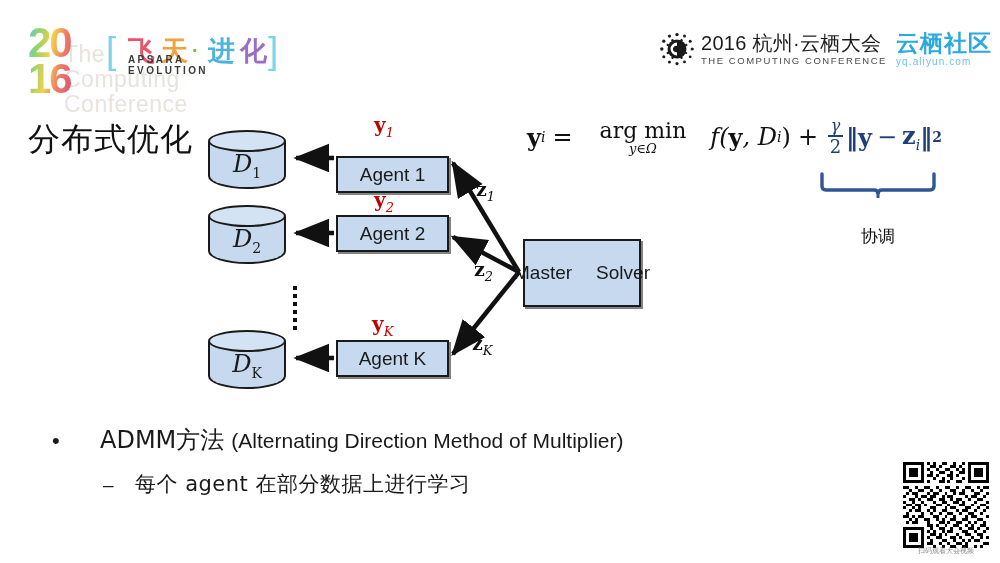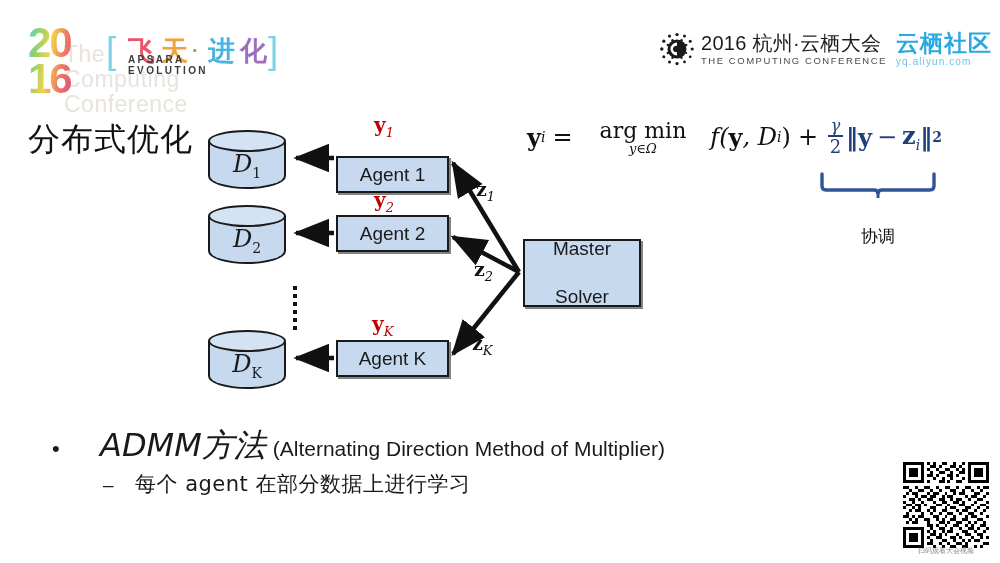--- a/index.html
+++ b/index.html
@@ -88,21 +88,21 @@
     position:absolute;width:113px;height:37px;
     background:#c6d9ef;border:2px solid #1a1a1a;
     box-shadow:2px 2px 0 rgba(30,30,30,.55);
     display:flex;align-items:center;justify-content:center;
     font-size:19px;color:#1a1a1a;box-sizing:border-box;
   }
   .mbox{
     position:absolute;left:523px;top:239px;width:118px;height:68px;
     background:#c6d9ef;border:2px solid #1a1a1a;
     box-shadow:2px 2px 0 rgba(30,30,30,.55);
-    display:flex;flex-direction:column;align-items:center;justify-content:center;
+    display:flex;flex-direction:row;align-items:center;justify-content:center;
     font-size:19px;line-height:24px;color:#1a1a1a;box-sizing:border-box;gap:24px;
   }
   .ylab{
     position:absolute;color:#c00000;font-weight:700;
     font-family:"DejaVu Serif","Liberation Serif",serif;font-size:20px;
   }
   .ylab sub{font-size:13px;font-weight:400;font-style:italic;}
   .zlab{
     position:absolute;color:#111;font-weight:700;
     font-family:"DejaVu Serif","Liberation Serif",serif;font-size:19px;
@@ -140,21 +140,21 @@
     margin-top:20px;
   }
 
   
   .bullet1{
     position:absolute;left:52px;top:424px;
     display:flex;align-items:baseline;gap:0;
     color:#1a1a1a;
   }
   .b1-dot{font-size:22px;line-height:22px;width:48px;}
-  .b1-cn{font-size:32px;font-family:"DejaVu Sans","Liberation Sans",sans-serif;font-style:italic;}
+  .b1-cn{font-size:24px;font-family:"DejaVu Sans","Liberation Sans",sans-serif;}
   .b1-en{font-size:21px;margin-left:7px;}
   .bullet2{
     position:absolute;left:103px;top:470px;
     display:flex;align-items:baseline;color:#1a1a1a;
   }
   .b2-dash{font-size:19px;width:32px;}
   .b2-cn{font-size:21px;font-family:"DejaVu Sans","Liberation Sans",sans-serif;letter-spacing:.5px;}
 
   
   .qr-wrap{position:absolute;left:903px;top:462px;width:86px;height:98px;}

